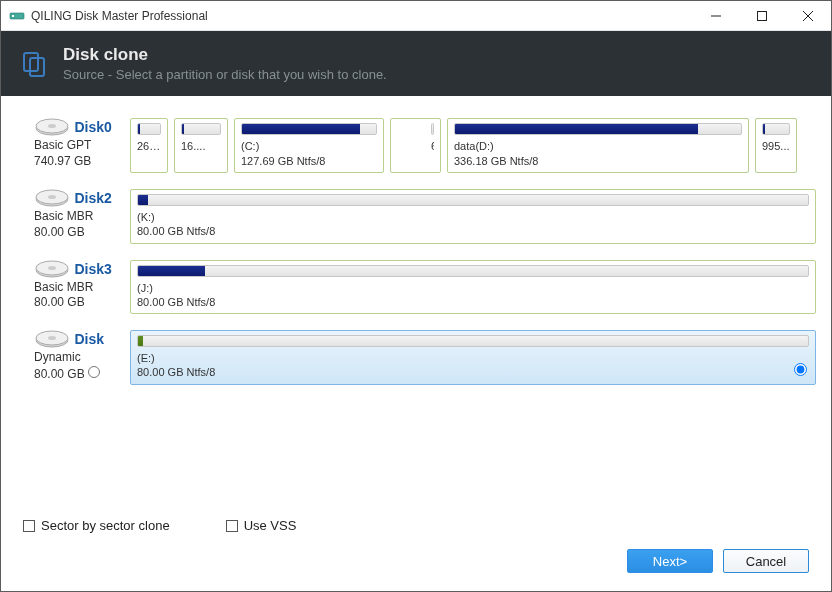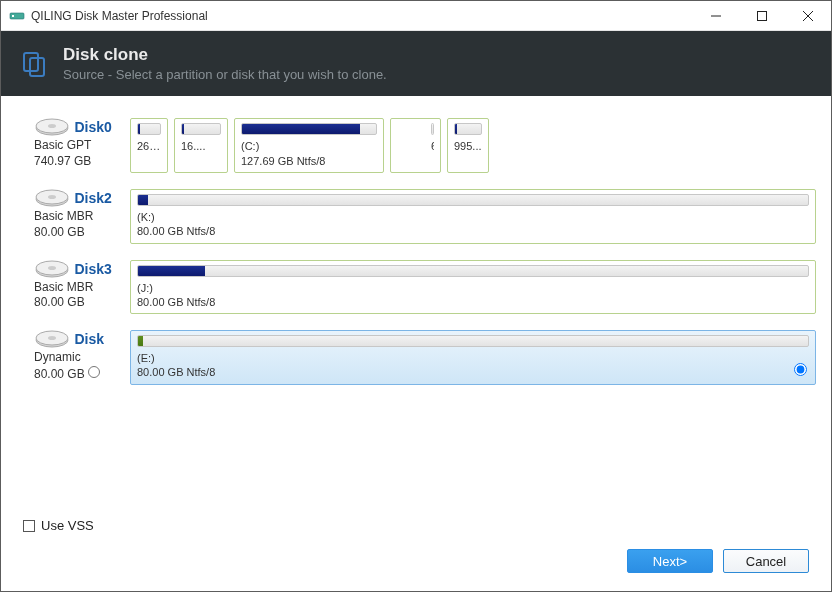--- a/index.html
+++ b/index.html
@@ -115,20 +115,27 @@
             </div>
             <div class="p-label">(C:)</div>
             <div class="p-label">127.69 GB Ntfs/8</div>
           </div>
           <div class="partition" style="width: 51px; padding-left: 40px;">
             <div class="bar-wrap">
               <div class="bar-fill" style="width:8%"></div>
             </div>
             <div class="p-label">653...</div>
           </div>
+          <div class="partition" style="width: 302px;">
+            <div class="bar-wrap">
+              <div class="bar-fill" style="width:85%"></div>
+            </div>
+            <div class="p-label">data(D:)</div>
+            <div class="p-label">336.18 GB Ntfs/8</div>
+          </div>
           <div class="partition" style="width: 42px;">
             <div class="bar-wrap">
               <div class="bar-fill" style="width:6%"></div>
             </div>
             <div class="p-label">995...</div>
           </div>
         </div>
       </div>
     </div>
     <div class="disk-row">
@@ -182,20 +189,24 @@
             <div class="p-label">(E:)</div>
             <div class="p-label">80.00 GB Ntfs/8</div>
             <input type="radio" checked="" class="radio-end" style="">
           </div>
         </div>
       </div>
     </div>
   </div>
 
 <div class="bottom-opts">
+  <label class="chk">
+    <span class="box"></span>
+    <span>Sector by sector clone</span>
+  </label>
   <label class="chk">
     <span class="box"></span>
     <span>Use VSS</span>
   </label>
 </div>
 
 <div class="footer">
   <div class="btn primary">Next&gt;</div>
   <div class="btn">Cancel</div>
 </div>

